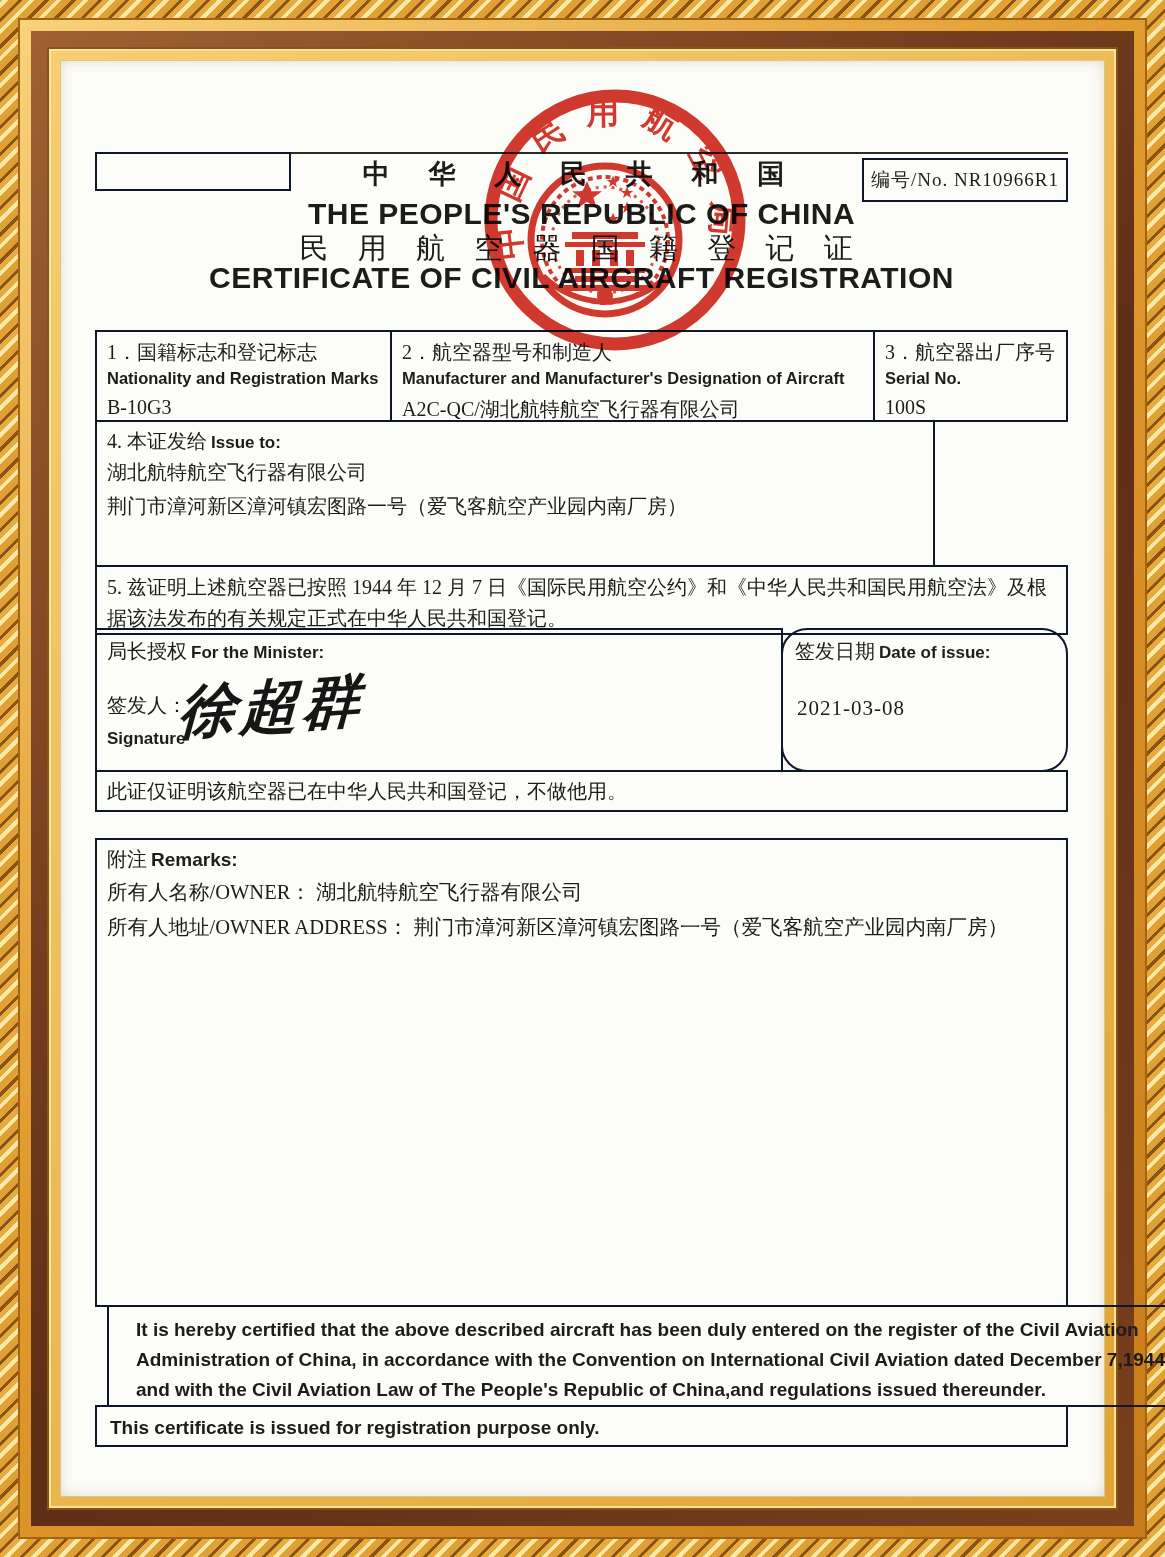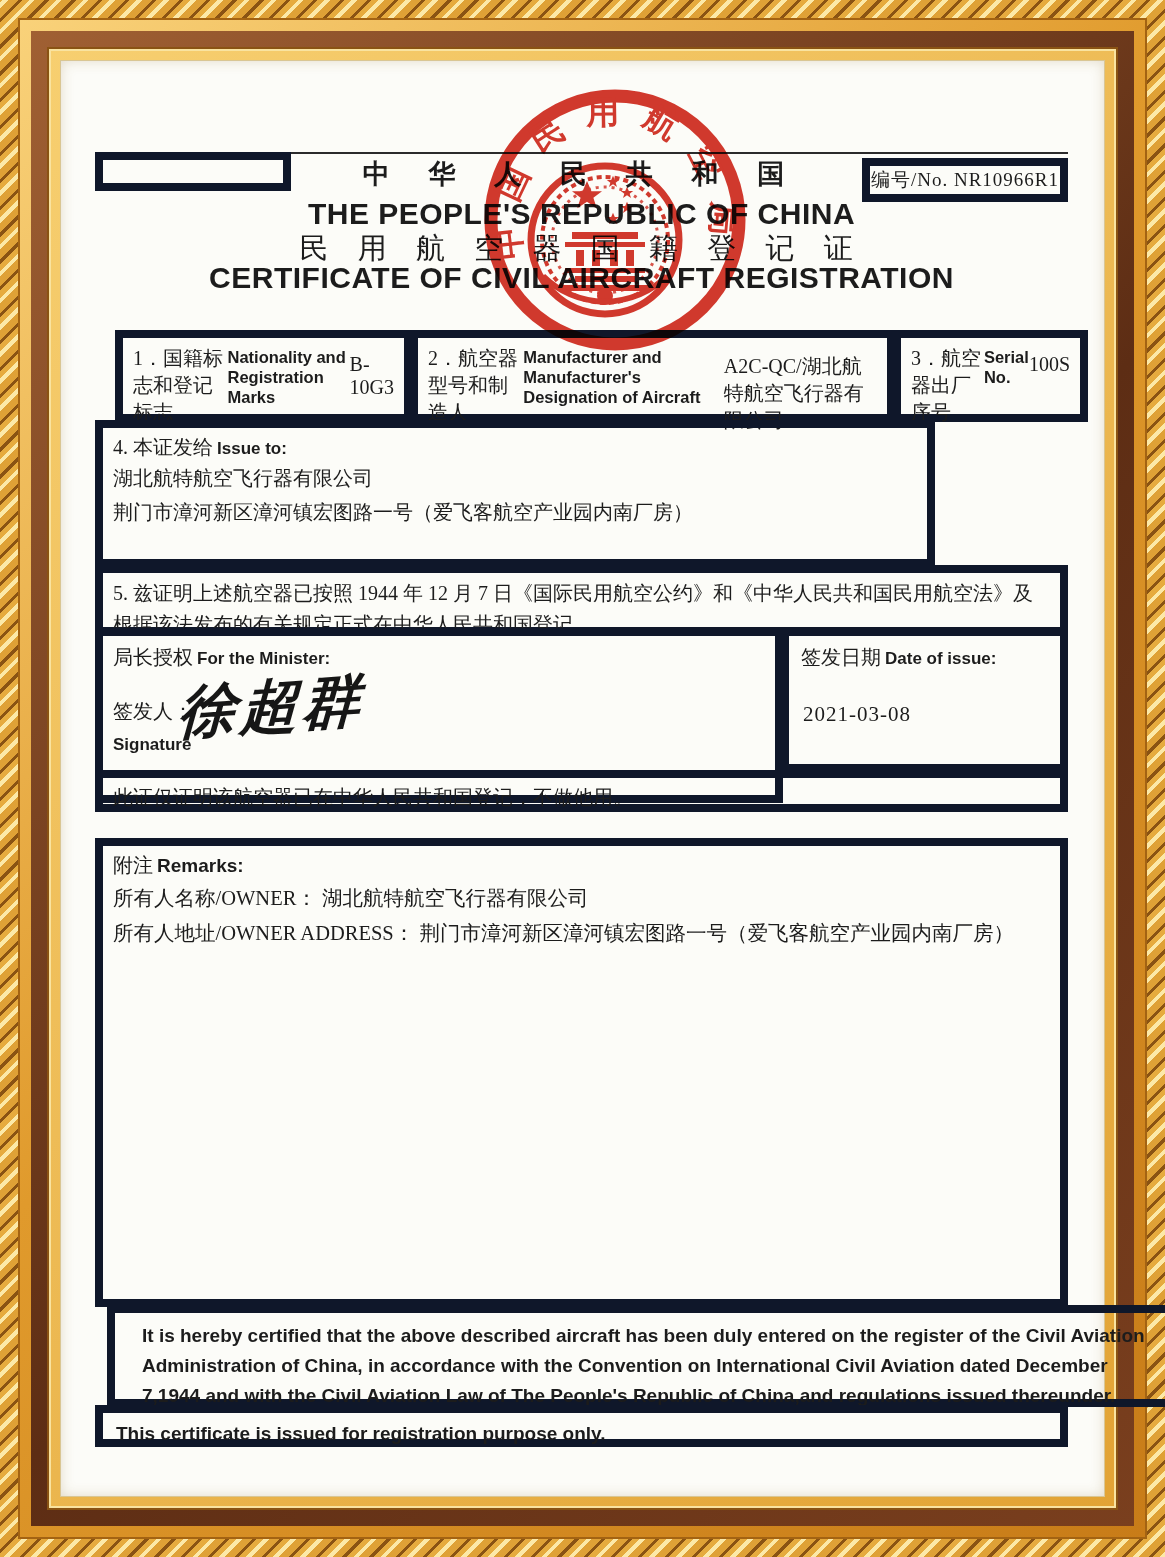--- a/index.html
+++ b/index.html
@@ -22,34 +22,34 @@
     box-shadow:inset 0 0 0 2px #8a5313,inset 0 0 0 4px #f9e3a0;}
   .paper{position:absolute;inset:60px;background:#fcfcf8;
     box-shadow:inset 0 0 0 1px #d9c694,inset 0 0 14px rgba(150,120,60,.28);}
 
   .content{position:absolute;inset:0;}
 
   .cn{font-family:"Liberation Serif","DejaVu Serif",serif;}
   .enb{font-family:"Liberation Sans","DejaVu Sans",sans-serif;font-weight:bold;}
 
   .abs{position:absolute;}
-  .box{position:absolute;border:8px solid #0f172a;background:transparent;}
+  .box{position:absolute;border:2px solid #0f172a;background:transparent;}
 
   
   .top-rule{position:absolute;left:95px;top:152px;width:973px;height:2px;background:#2b2b2b;}
   .corner-box{left:95px;top:152px;width:196px;height:39px;}
   .serial-box{left:862px;top:158px;width:206px;height:44px;display:flex;align-items:center;justify-content:center;
               font-size:19px;letter-spacing:1px;}
   .t-cn-top{left:95px;top:156px;width:973px;text-align:center;font-size:27px;font-weight:bold;letter-spacing:16px;}
   .t-en-top{left:95px;top:197px;width:973px;text-align:center;font-size:30px;letter-spacing:.5px;}
   .t-cn-sub{left:95px;top:229px;width:973px;text-align:center;font-size:29px;letter-spacing:11px;}
   .t-en-sub{left:95px;top:261px;width:973px;text-align:center;font-size:30px;letter-spacing:.5px;}
 
   
-  .cell{padding:7px 10px;display:flex;margin-left:20px;}
+  .cell{padding:7px 10px;display:flex;flex-direction:column;}
   .lbl-cn{font-size:20px;}
   .lbl-en{font-size:16.5px;line-height:20px;margin-top:2px;}
   .val{font-size:20px;margin-top:8px;}
 
   
   .sec4-line{font-size:20px;line-height:34px;}
   .sec5-text{font-size:20px;line-height:31px;}
 
   .signature{position:absolute;left:178px;top:668px;font-size:58px;font-weight:bold;
     font-style:italic;letter-spacing:4px;transform:rotate(-4deg) skewX(-6deg);color:#161616;}
@@ -104,33 +104,33 @@
         <span class="enb" style="font-size:17px;">Issue to:</span>
       </div>
       <div class="cn sec4-line">湖北航特航空飞行器有限公司</div>
       <div class="cn sec4-line">荆门市漳河新区漳河镇宏图路一号（爱飞客航空产业园内南厂房）</div>
     </div>
 
     <div class="box" style="left:95px;top:565px;width:973px;height:70px;padding:5px 10px;">
       <div class="cn sec5-text">5. 兹证明上述航空器已按照 1944 年 12 月 7 日《国际民用航空公约》和《中华人民共和国民用航空法》及根据该法发布的有关规定正式在中华人民共和国登记。</div>
     </div>
 
-    <div class="box" style="left:95px;top:628px;width:688px;height:175px;">
+    <div class="box" style="left:95px;top:628px;width:688px;height:144px;">
       <div class="abs" style="left:10px;top:8px;">
         <span class="cn" style="font-size:20px;">局长授权</span>
         <span class="enb" style="font-size:17px;">For the Minister:</span>
       </div>
       <div class="abs" style="left:10px;top:62px;">
         <div class="cn" style="font-size:20px;">签发人：</div>
         <div class="enb" style="font-size:17px;margin-top:10px;">Signature</div>
       </div>
     </div>
     <div class="signature cn">徐超群</div>
 
-    <div class="box" style="left:781px;top:628px;width:287px;height:144px;">
+    <div class="box" style="left:781px;top:628px;width:287px;height:144px;border-radius:26px;">
       <div class="abs" style="left:12px;top:8px;">
         <span class="cn" style="font-size:20px;">签发日期</span>
         <span class="enb" style="font-size:17px;">Date of issue:</span>
       </div>
       <div class="abs cn" style="left:14px;top:66px;font-size:21px;letter-spacing:1px;">2021-03-08</div>
     </div>
 
     <div class="box" style="left:95px;top:770px;width:973px;height:42px;padding:6px 10px;">
       <div class="cn" style="font-size:20px;">此证仅证明该航空器已在中华人民共和国登记，不做他用。</div>
     </div>

